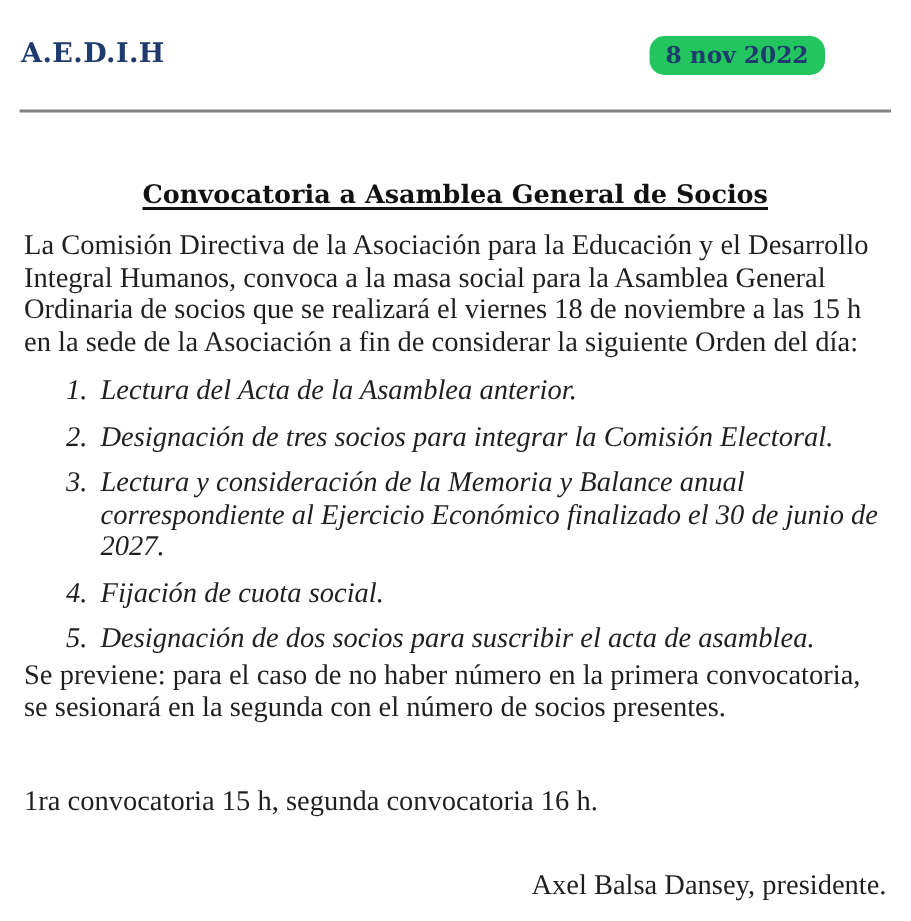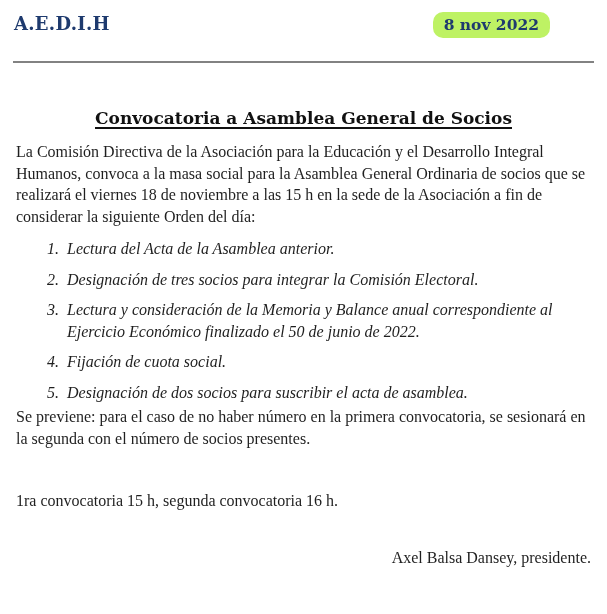--- a/index.html
+++ b/index.html
@@ -11,37 +11,37 @@
     height: 614px;
     background: #ffffff;
     font-family: "Liberation Serif", serif;
     color: #1f1f1f;
     overflow: hidden;
   }
   .header {
     display: flex;
     justify-content: space-between;
     align-items: flex-start;
-    padding: 12px 57px 0 14px;
+    padding: 24px 57px 0 14px;
   }
   .org {
     font-family: "DejaVu Serif", serif;
     font-weight: bold;
     font-size: 18px;
     line-height: 24px;
     color: #1e3a6e;
     letter-spacing: 0.3px;
   }
   .badge {
     font-family: "DejaVu Serif", serif;
     font-weight: bold;
     font-size: 15.5px;
     line-height: 19px;
     color: #1e3a6e;
-    background: #bef264;
+    background: #22c55e;
     border-radius: 10px;
     padding: 3px 11px 4px;
     white-space: nowrap;
   }
   .divider {
     border: none;
     border-top: 2px solid #828282;
     margin: 23px 13px 0 13px;
   }
   main {
@@ -53,21 +53,21 @@
     font-weight: bold;
     line-height: 22px;
     text-align: center;
     text-decoration: underline;
     text-decoration-thickness: 2px;
     text-underline-offset: 3px;
     color: #111111;
     margin: 44px 0 12px 0;
   }
   p, li {
-    font-size: 16px;
+    font-size: 19px;
     line-height: 21.5px;
     margin: 0;
   }
   .intro {
     margin: 0 0 11px 0;
   }
   ol.agenda {
     margin: 0;
     padding: 0 0 0 47px;
   }
@@ -104,21 +104,21 @@
 <hr class="divider">
 
 <main>
   <h1 class="title">Convocatoria a Asamblea General de Socios</h1>
 
   <p class="intro">La Comisión Directiva de la Asociación para la Educación y el Desarrollo Integral Humanos, convoca a la masa social para la Asamblea General Ordinaria de socios que se realizará el viernes 18 de noviembre a las 15 h en la sede de la Asociación a fin de considerar la siguiente Orden del día:</p>
 
   <ol class="agenda">
     <li>Lectura del Acta de la Asamblea anterior.</li>
     <li>Designación de tres socios para integrar la Comisión Electoral.</li>
-    <li>Lectura y consideración de la Memoria y Balance anual correspondiente al Ejercicio Económico finalizado el 50 de junio de 2022.</li>
+    <li>Lectura y consideración de la Memoria y Balance anual correspondiente al Ejercicio Económico finalizado el 30 de junio de 2027.</li>
     <li>Fijación de cuota social.</li>
     <li>Designación de dos socios para suscribir el acta de asamblea.</li>
   </ol>
 
   <p class="notice">Se previene: para el caso de no haber número en la primera convocatoria, se sesionará en la segunda con el número de socios presentes.</p>
 
   <p class="schedule">1ra convocatoria 15 h, segunda convocatoria 16 h.</p>
 
   <p class="signature-president">Axel Balsa Dansey, presidente.</p>
 </main>

